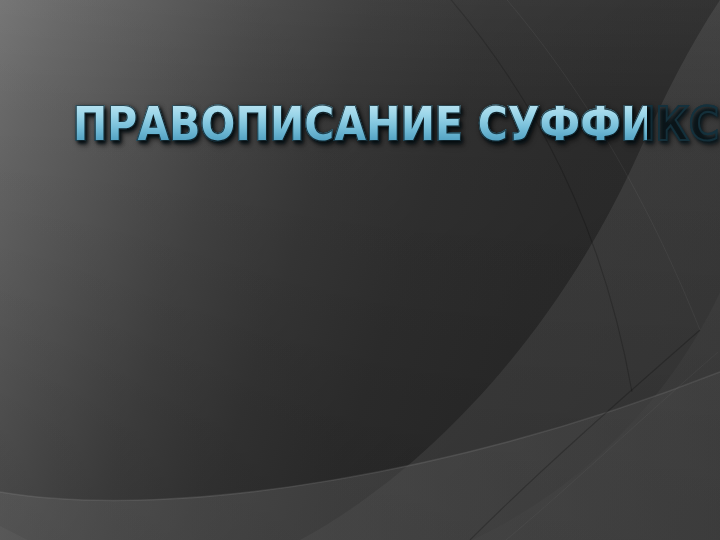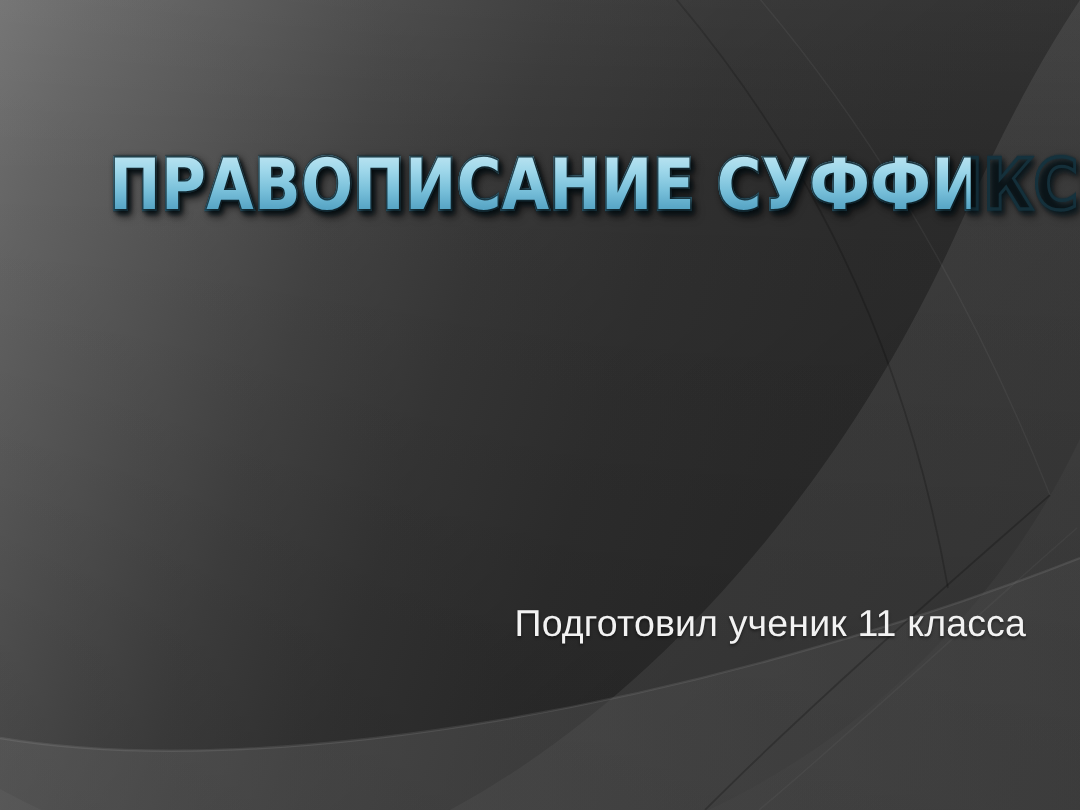--- a/index.html
+++ b/index.html
@@ -201,16 +201,15 @@
   <div class="bg-layer bg-vshade"></div>
 
   <div class="title-block">
     <span class="title-line-wrap">
       <span class="title-line title-stroke">Правописание суффиксов</span>
       <span class="title-line title-fill">Правописание суффиксов</span>
     </span>
   </div>
 
   <div class="subtitle-block">
-    <span class="subtitle-line">Подготовил ученик 11 класса</span>
   </div>
 
 </div>
 
 </body></html>

